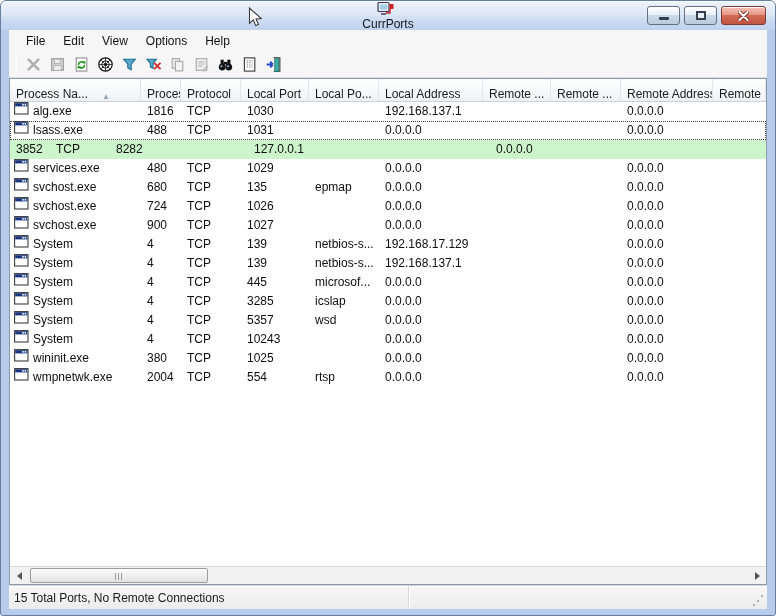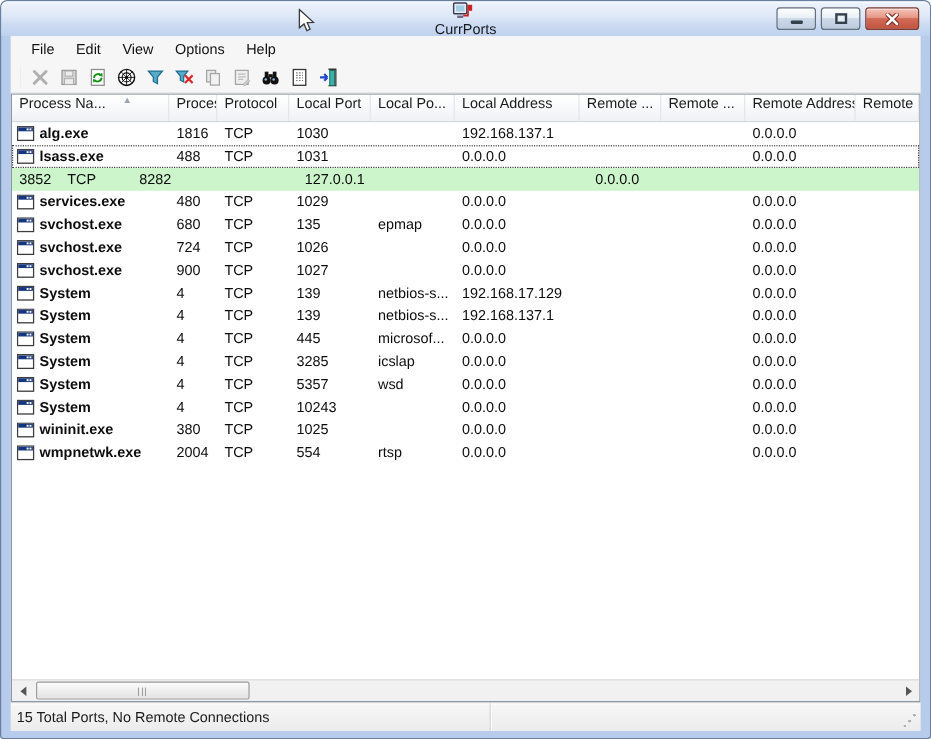--- a/index.html
+++ b/index.html
@@ -61,32 +61,32 @@
   .tb-btn svg { width:17px; height:17px; }
 
   
   .listview {
     flex:1; margin:0; border:1px solid #8a98a8; background:#fff;
     display:flex; flex-direction:column; min-height:0;
   }
   .lv-header { height:23px; display:flex; flex:0 0 auto;
     background:linear-gradient(180deg,#ffffff 0%,#f7f8fa 55%,#eef1f4 100%);
     border-bottom:1px solid #cdd2d8; font-size:12px; color:#1c1c1c; overflow:hidden; }
-  .hcell { display:flex; align-items:flex-start; padding-left:6px; border-right:1px solid #e2e5e9;
+  .hcell { display:flex; align-items:flex-end; padding-left:6px; border-right:1px solid #e2e5e9;
     white-space:nowrap; overflow:hidden; flex:0 0 auto; }
   .sort-arrow { margin-left:14px; font-size:8px; color:#9aa6b4; }
 
   .c0{width:131px}.c1{width:40px}.c2{width:60px}.c3{width:68px}.c4{width:70px}
   .c5{width:104px}.c6{width:68px}.c7{width:70px}.c8{width:92px}
   .c9{flex:1 1 auto; min-width:0;}
 
   .lv-body { flex:1 1 auto; overflow:hidden; background:#fff; }
   .lv-row { height:19px; display:flex; font-size:12px; color:#0d0d0d; align-items:center; }
   .lv-row .cell { padding-left:6px; white-space:nowrap; overflow:hidden; flex:0 0 auto; height:19px; line-height:19px; }
-  .lv-row .cell.c0 { padding-left:4px; display:flex; align-items:center; gap:4px;font-weight:bold; }
+  .lv-row .cell.c0 { padding-left:4px; display:flex; align-items:flex-start; gap:4px; }
   .lv-row .cell.c9 { flex:1 1 auto; }
   .lv-row.hl { background:#ccf5cc; }
   .lv-row.focused { outline:1px dotted #3f3f3f; outline-offset:-1px; }
   .row-icon { width:15px; height:13px; flex:0 0 auto; display:inline-flex; }
   .row-icon svg { width:15px; height:13px; }
 
   
   .hscroll { flex:0 0 18px; border-top:1px solid #dcdcdc; background:#f1f1f1; display:flex; align-items:center; }
   .sb-btn { width:18px; height:17px; display:flex; align-items:center; justify-content:center; }
   .arr { width:0; height:0; border-style:solid; }

